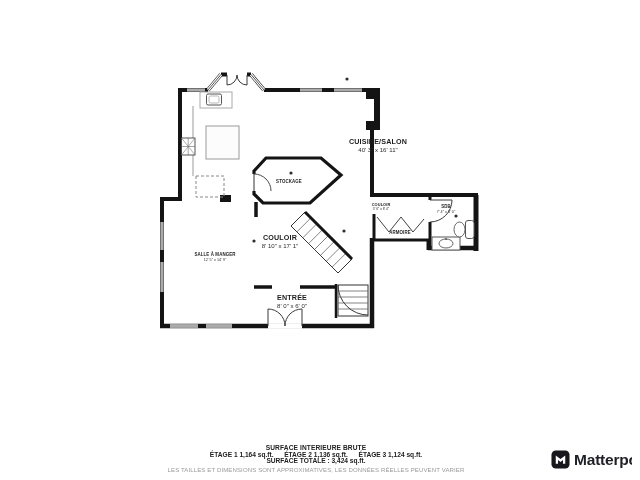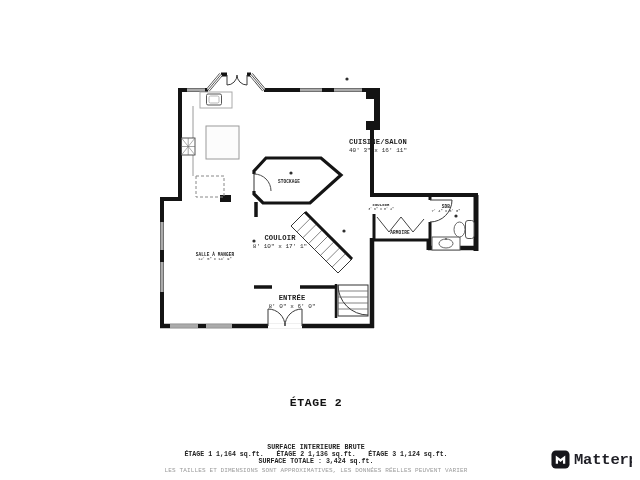--- a/index.html
+++ b/index.html
@@ -1,17 +1,17 @@
 <!DOCTYPE html>
 <html><head>
 <meta charset="utf-8">
 <style>
   html,body{margin:0;padding:0;background:#fff;}
   .stage{position:relative;width:632px;height:480px;background:#ffffff;overflow:hidden;
-         font-family:Liberation Mono, monospace;color:#1c1c1c;}
+         font-family:Liberation Sans, sans-serif;color:#1c1c1c;}
   svg.plan{position:absolute;left:0;top:0;}
   
   .room-label{position:absolute;text-align:center;white-space:nowrap;line-height:1.25;color:#1d1d1d;
               transform:translate(-50%,-50%) scale(var(--s,0.55));}
   .room-label .name{display:block;font-weight:700;font-size:13px;letter-spacing:.3px;}
   .room-label .dims{display:block;font-weight:400;font-size:11px;color:#2b2b2b;}
   .room-label.micro{--s:0.34;}
   
   .floor-title{position:absolute;top:396px;left:0;width:100%;text-align:center;
                font-size:11.5px;font-weight:700;letter-spacing:.6px;color:#111;}
@@ -209,21 +209,20 @@
 
   <div class="room-label micro" style="left:400px;top:233px;">
     <span class="name">ARMOIRE</span>
   </div>
 
   <div class="room-label micro" style="left:446px;top:209px;">
     <span class="name">SDB</span>
     <span class="dims">7' 4" x 5' 0"</span>
   </div>
 
-  <div class="floor-title">ÉTAGE 2</div>
 
   <div class="footer">
     <div class="t">SURFACE INTERIEURE BRUTE</div>
     <div class="fl">
       <span>ÉTAGE 1 1,164 sq.ft.</span>
       <span>ÉTAGE 2 1,136 sq.ft.</span>
       <span>ÉTAGE 3 1,124 sq.ft.</span>
     </div>
     <div class="tot">SURFACE TOTALE :  3,424 sq.ft.</div>
     <div class="disc">LES TAILLES ET DIMENSIONS SONT APPROXIMATIVES, LES DONNÉES RÉELLES PEUVENT VARIER</div>

